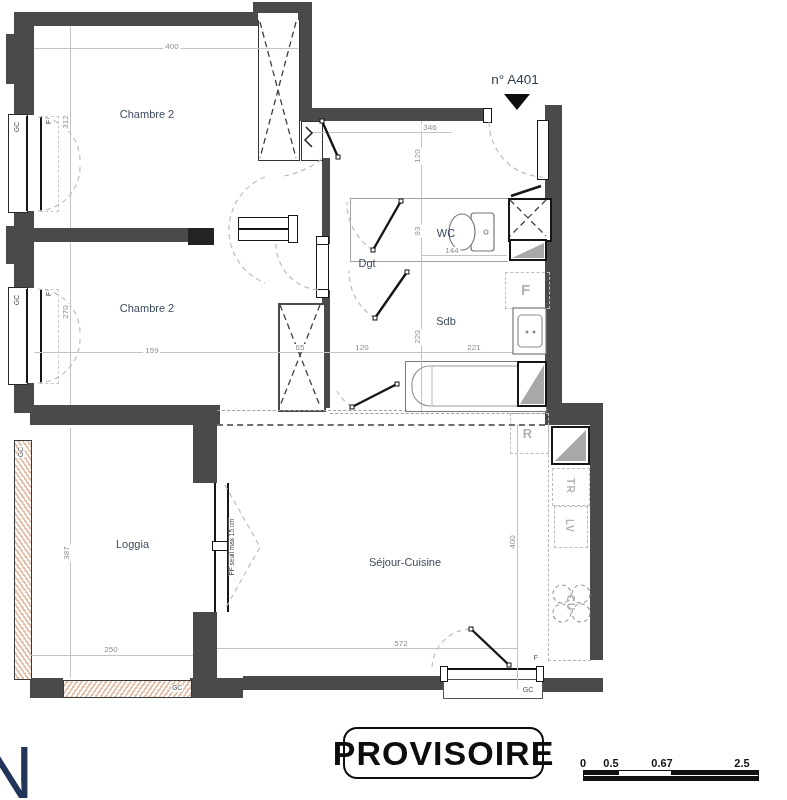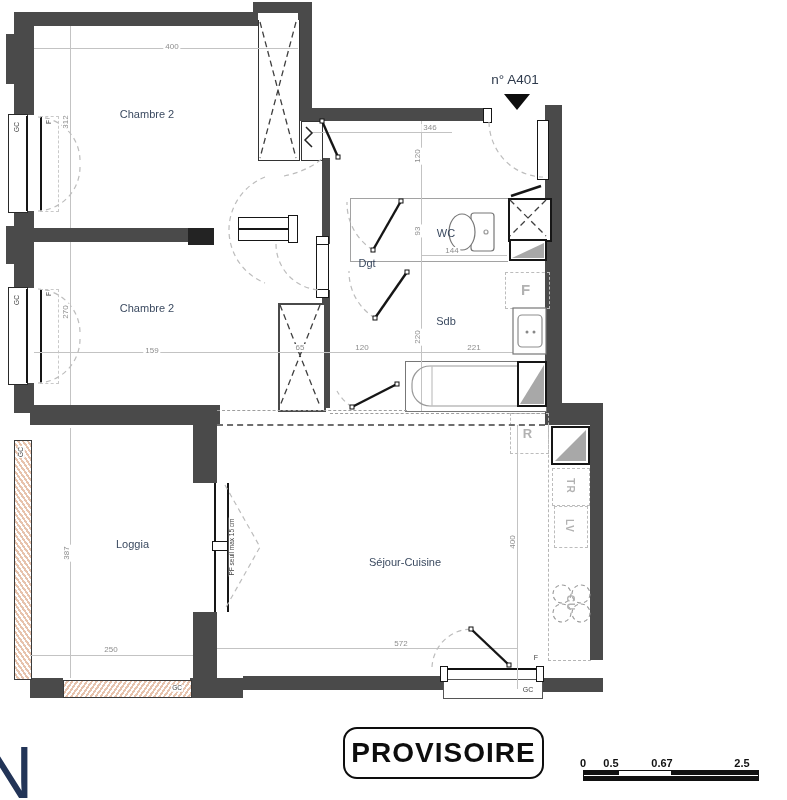--- a/index.html
+++ b/index.html
@@ -23,21 +23,21 @@
   .leafbox{position:absolute;background:#fff;border:1.5px solid #161616;}
   .winband{position:absolute;background:#fff;border:1px solid #2a2a2a;}
   .winframe{position:absolute;background:#fff;border-left:2px solid #161616;border-right:2px solid #161616;}
   .windash{position:absolute;border:1px dashed #c9c9c9;border-left:none;}
   .hatch{position:absolute;border:1px solid #3a3a3a;
          background:repeating-linear-gradient(55deg,#fff 0 2px,var(--hatch,#e7c3ad) 2px 4px);}
   .hatch.h{background:repeating-linear-gradient(125deg,#fff 0 2px,var(--hatch,#e7c3ad) 2px 4px);}
   .enclosure{position:absolute;border:1px solid #a2a2a2;border-right:none;}
   .stamp{position:absolute;left:343px;top:727px;width:197px;height:48px;border:2.5px solid #0d0d0d;
          border-radius:14px;background:#fff;display:flex;align-items:center;justify-content:center;
-         font-size:28px;font-weight:600;letter-spacing:1px;color:#0d0d0d;}
+         font-size:34px;font-weight:600;letter-spacing:1px;color:#0d0d0d;}
   .tri{position:absolute;left:504px;top:94px;width:0;height:0;
        border-left:13px solid transparent;border-right:13px solid transparent;border-top:16px solid #0d0d0d;}
   .unit{position:absolute;left:515px;top:79px;transform:translate(-50%,-50%);
         font-size:13.5px;color:#2e3a4c;}
   .logo{position:absolute;left:-20px;top:736px;font-size:74px;font-weight:400;color:#223457;line-height:1;}
   .sbar{position:absolute;left:583px;top:770px;width:174px;height:9px;border:1.5px solid #111;
         display:flex;flex-direction:column;}
   .sbar .row1{display:flex;height:5px;}
   .sbar .row1 .s1{width:35px;background:#111;}
   .sbar .row1 .s2{width:52px;background:#fff;}

